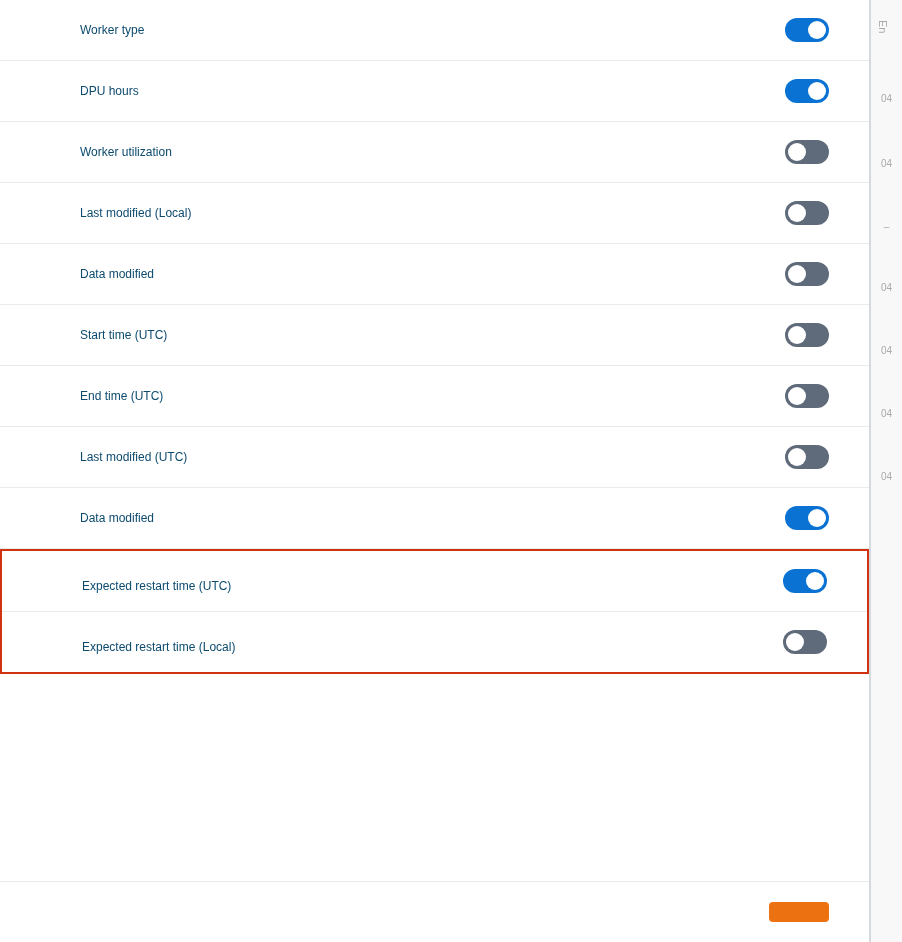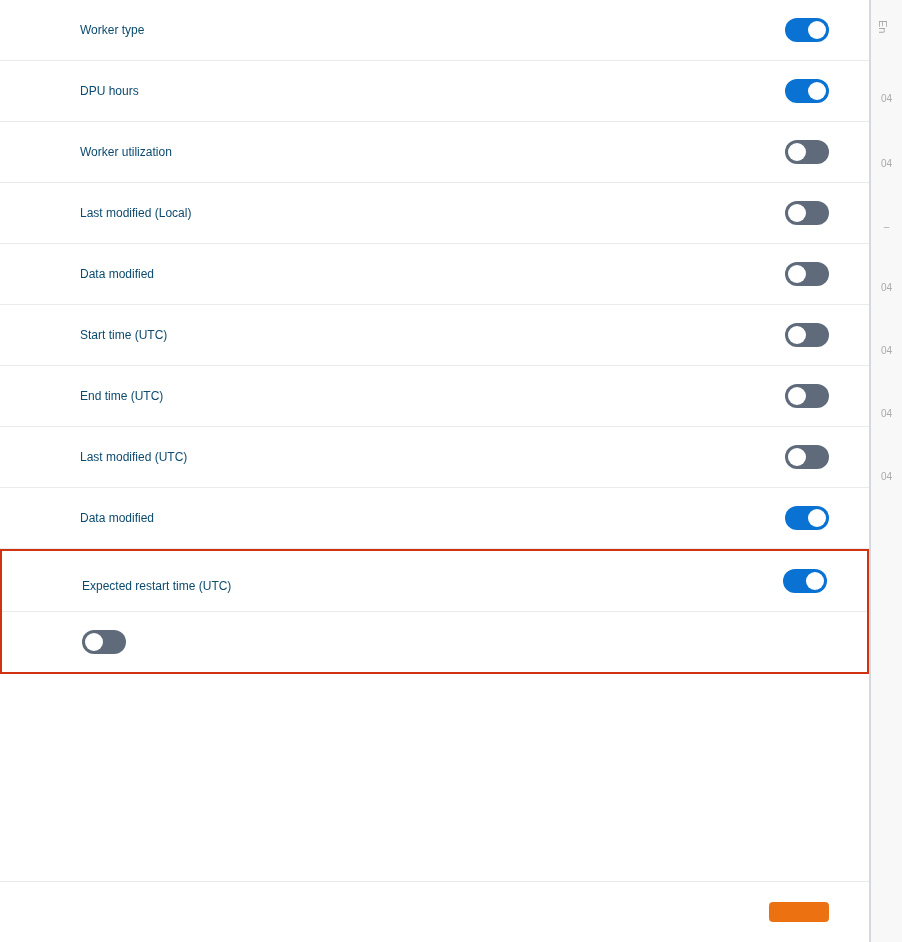--- a/index.html
+++ b/index.html
@@ -197,20 +197,21 @@
             <label class="toggle"><input type="checkbox" checked="" style=""><span class="toggle-slider"></span></label>
           </div>
         </div>
 
       <div class="highlight-group" id="highlight-group">
           <div class="list-item">
             <span class="item-label">Expected restart time (UTC)</span>
             <label class="toggle"><input type="checkbox" checked="" style=""><span class="toggle-slider"></span></label>
           </div>
           <div class="list-item">
+            <span class="item-label">Expected restart time (Local)</span>
             <label class="toggle"><input type="checkbox" style=""><span class="toggle-slider"></span></label>
           </div>
         </div>
     </div>
 
     <div class="footer">
       <button class="btn-cancel"></button>
       <button class="btn-confirm"></button>
     </div>
   </div>

